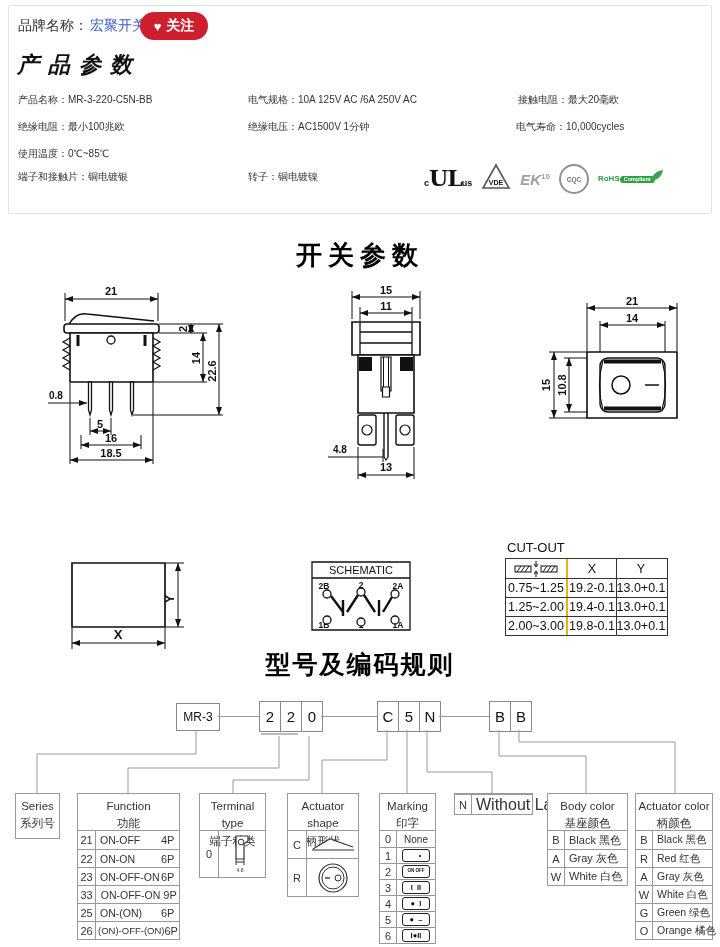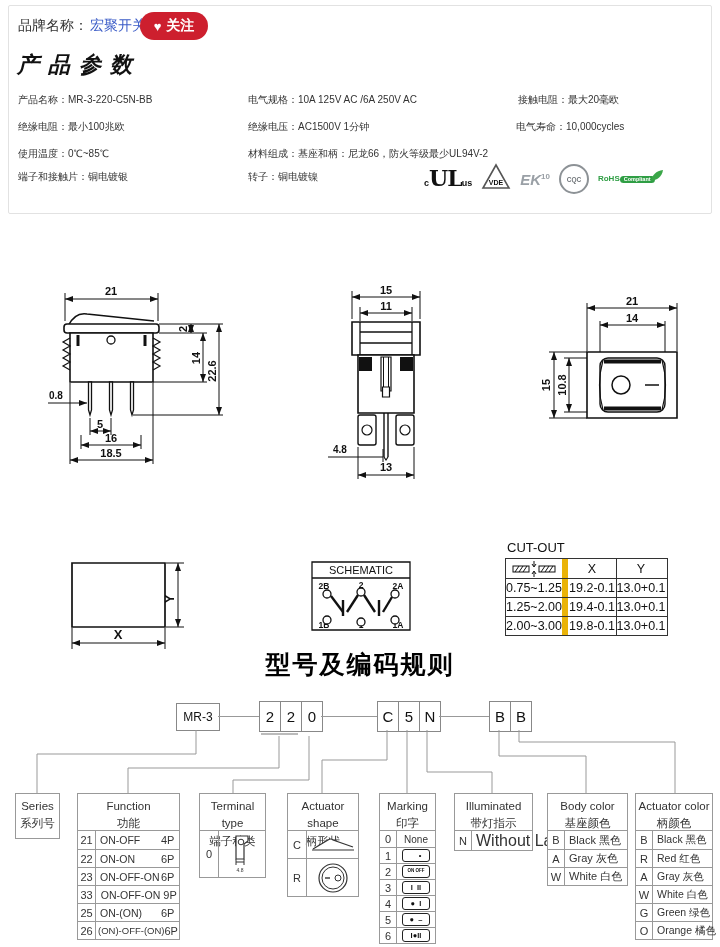--- a/index.html
+++ b/index.html
@@ -34,21 +34,21 @@
   .big-title{width:720px;text-align:center;font-weight:bold;color:#000;}
   
   svg text{font-family:"Liberation Sans",sans-serif;font-weight:bold;fill:#111;font-size:11px;}
   .draw line,.draw path,.draw rect,.draw circle,.draw polyline{vector-effect:non-scaling-stroke;}
   
   .cut-title{left:507px;top:540px;font-size:13px;color:#111;}
   .cut-table{left:505px;top:558px;width:161px;border:1px solid #333;border-collapse:collapse;}
   .cut-table div{box-sizing:border-box;}
   .cut-row{display:flex;height:19px;border-top:1px solid #333;}
   .cut-row:first-child{border-top:none;}
-  .cut-c1{width:62px;border-right:6px solid #eab308;display:flex;align-items:center;justify-content:center;font-size:12.5px;color:#111;}
+  .cut-c1{width:62px;border-right:2px solid #eab308;display:flex;align-items:center;justify-content:center;font-size:12.5px;color:#111;}
   .cut-c2{width:49px;border-right:1px solid #333;display:flex;align-items:center;justify-content:center;font-size:12.5px;color:#111;}
   .cut-c3{width:48px;display:flex;align-items:center;justify-content:center;font-size:12.5px;color:#111;}
   
   .code-box{border:1px solid #888;display:flex;align-items:center;justify-content:center;background:#fff;color:#111;}
   .code-cells{display:flex;border:1px solid #888;background:#fff;}
   .code-cell{width:20px;height:29px;display:flex;align-items:center;justify-content:center;
              font-size:15px;color:#111;border-right:1px solid #888;}
   .code-cell:last-child{border-right:none;}
   .hline{height:1px;background:#999;}
   
@@ -83,21 +83,20 @@
 
   <div class="abs sec-title-cn">产品参数</div>
 
   <div class="abs param" style="left:18px;top:93px;"><span>产品名称：</span><span>MR-3-220-C5N-BB</span></div>
   <div class="abs param" style="left:248px;top:93px;"><span>电气规格：</span><span>10A  125V  AC /6A 250V  AC</span></div>
   <div class="abs param" style="left:518px;top:93px;"><span>接触电阻：</span><span>最大20毫欧</span></div>
   <div class="abs param" style="left:18px;top:120px;"><span>绝缘电阻：</span><span>最小100兆欧</span></div>
   <div class="abs param" style="left:248px;top:120px;"><span>绝缘电压：</span><span>AC1500V 1分钟</span></div>
   <div class="abs param" style="left:516px;top:120px;"><span>电气寿命：</span><span>10,000cycles</span></div>
   <div class="abs param" style="left:18px;top:147px;"><span>使用温度：</span><span>0℃~85℃</span></div>
-  <div class="abs param" style="left:248px;top:147px;"><span>材料组成：</span><span>基座和柄：尼龙66，防火等级最少UL94V-2</span></div>
   <div class="abs param" style="left:18px;top:170px;"><span>端子和接触片：</span><span>铜电镀银</span></div>
   <div class="abs param" style="left:248px;top:170px;"><span>转子：</span><span>铜电镀镍</span></div>
 
   <div class="abs certs">
     <span class="cert-ul">
       <span class="small">c</span>
       <span class="big">UL</span>
       <span class="small">us</span>
     </span>
     <span>
@@ -115,20 +114,21 @@
       </span>
     <span class="cert-rohs">
       <svg width="16" height="14" viewBox="0 0 16 14">
         <path d="M14,1 C7,2 3,6 2,12 C8,11 13,8 14,1 Z" fill="#3aa648"></path>
       </svg>
       <span class="r1">RoHS</span>
       <span class="r2">Compliant</span>
     </span>
   </div>
 
+  <div class="abs big-title" style="top:238px;font-size:26px;letter-spacing:6px;">开关参数</div>
 
   <svg class="abs draw" style="left:45px;top:283px;" width="230" height="200" viewBox="0 0 230 200">
     <defs>
       <marker id="ar1" markerWidth="9" markerHeight="6" refX="8" refY="3" orient="auto-start-reverse">
         <path d="M0,0 L8,3 L0,6 Z" fill="#111"></path>
       </marker>
     </defs>
     <g stroke="#111" stroke-width="1">
       <line x1="20" y1="10" x2="20" y2="38"></line>
         <line x1="113" y1="10" x2="113" y2="38"></line>
@@ -530,24 +530,20 @@
       <div class="brow" style="height:16px;">
         <span class="bcode" style="width:16px;">6</span>
         <span class="bval center" style="flex:1;display:flex;padding-left:0;">
             <span class="mk-box">I●II</span>
           </span>
       </div>
     </div>
   </div>
 
   <div class="abs btab" style="left:454px;top:793px;width:79px;">
-    <div class="ttl">
-      <div>Illuminated</div>
-      <div>带灯指示</div>
-    </div>
     <div class="rows">
       <div class="brow" style="height:19px;">
         <span class="bcode" style="width:16px;">N</span>
         <span class="bval" style="flex:1;font-size:16px;">Without Lamp</span>
       </div>
     </div>
   </div>
 
   <div class="abs btab" style="left:547px;top:793px;width:81px;">
     <div class="ttl">

